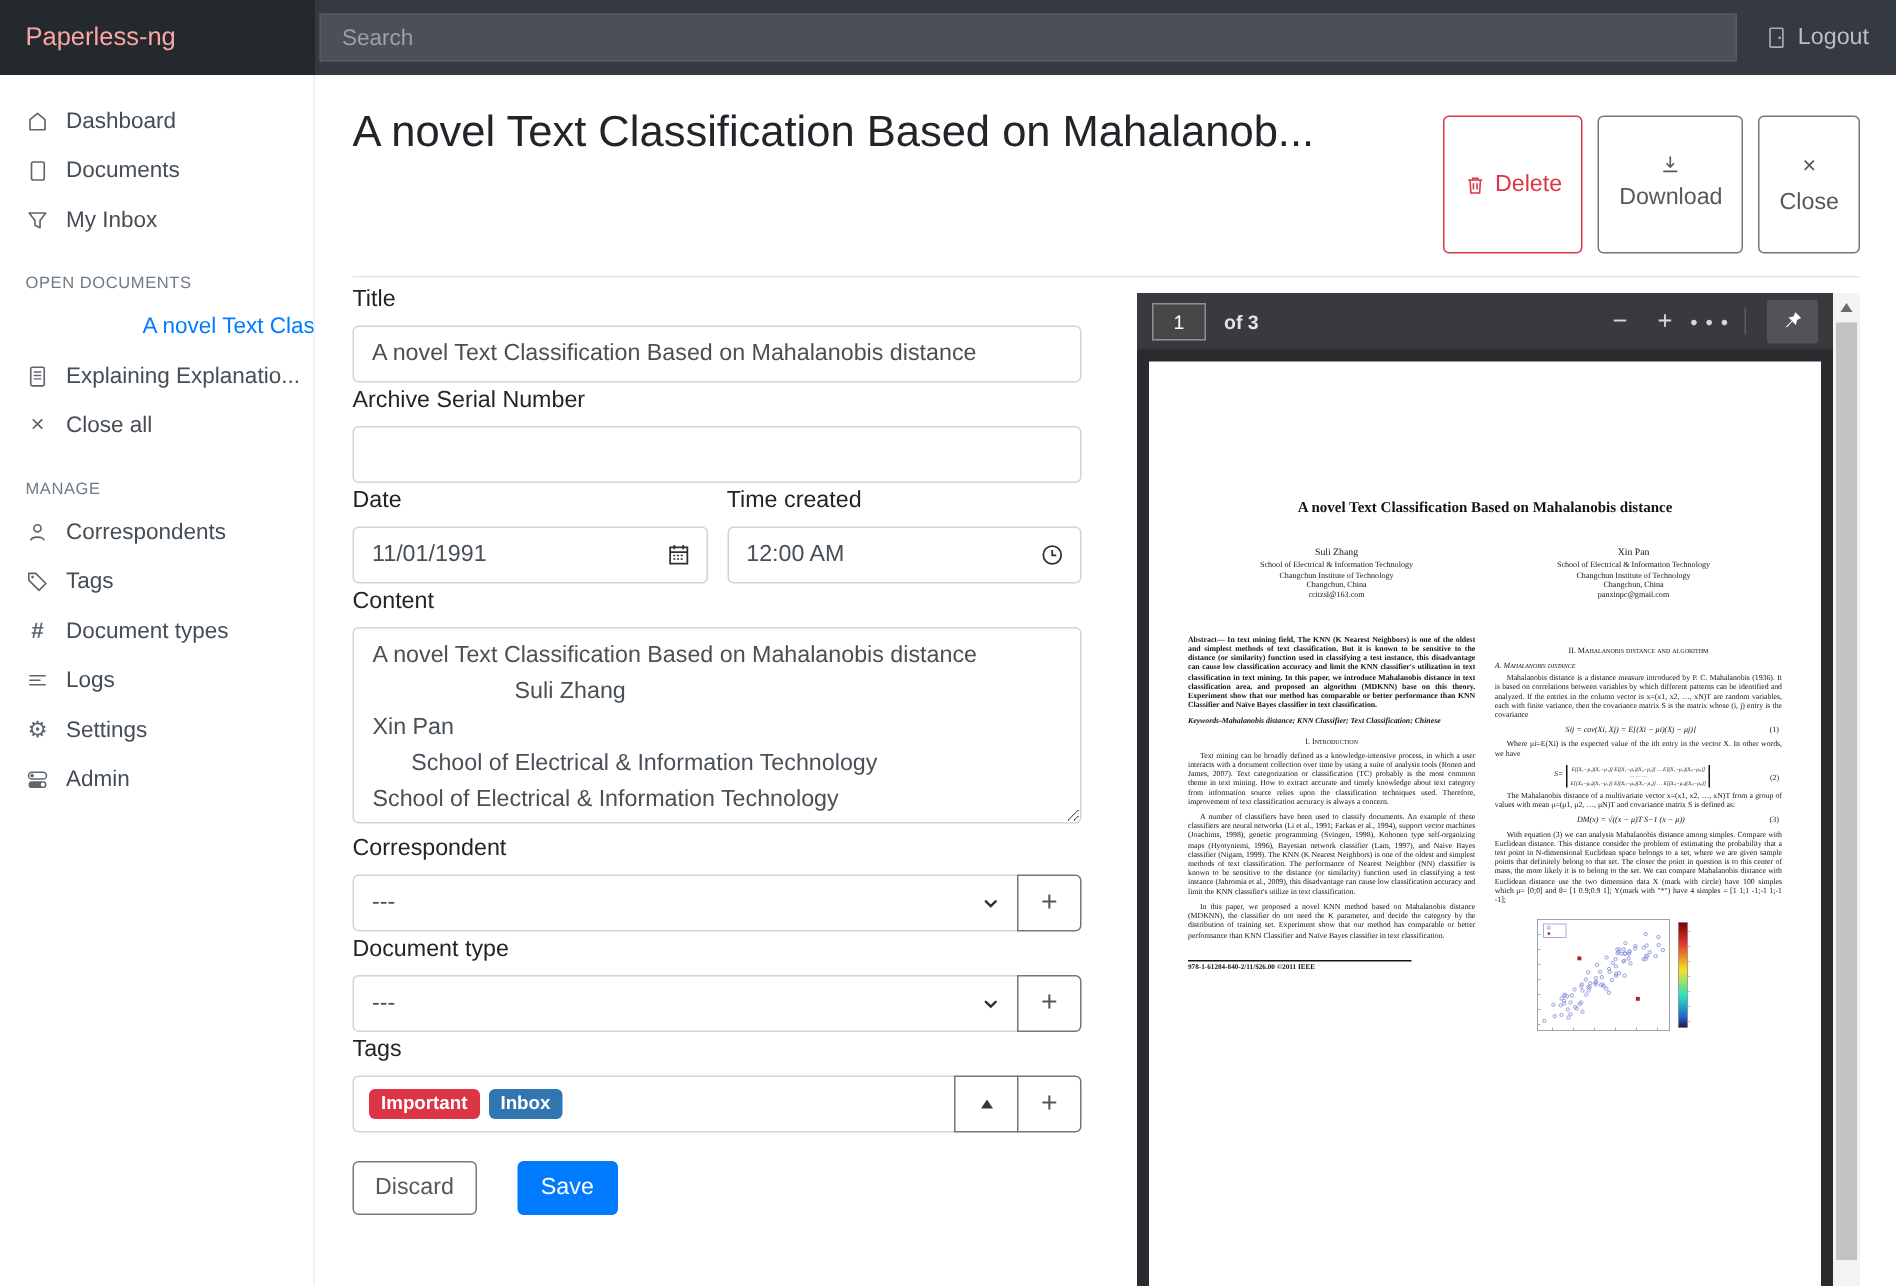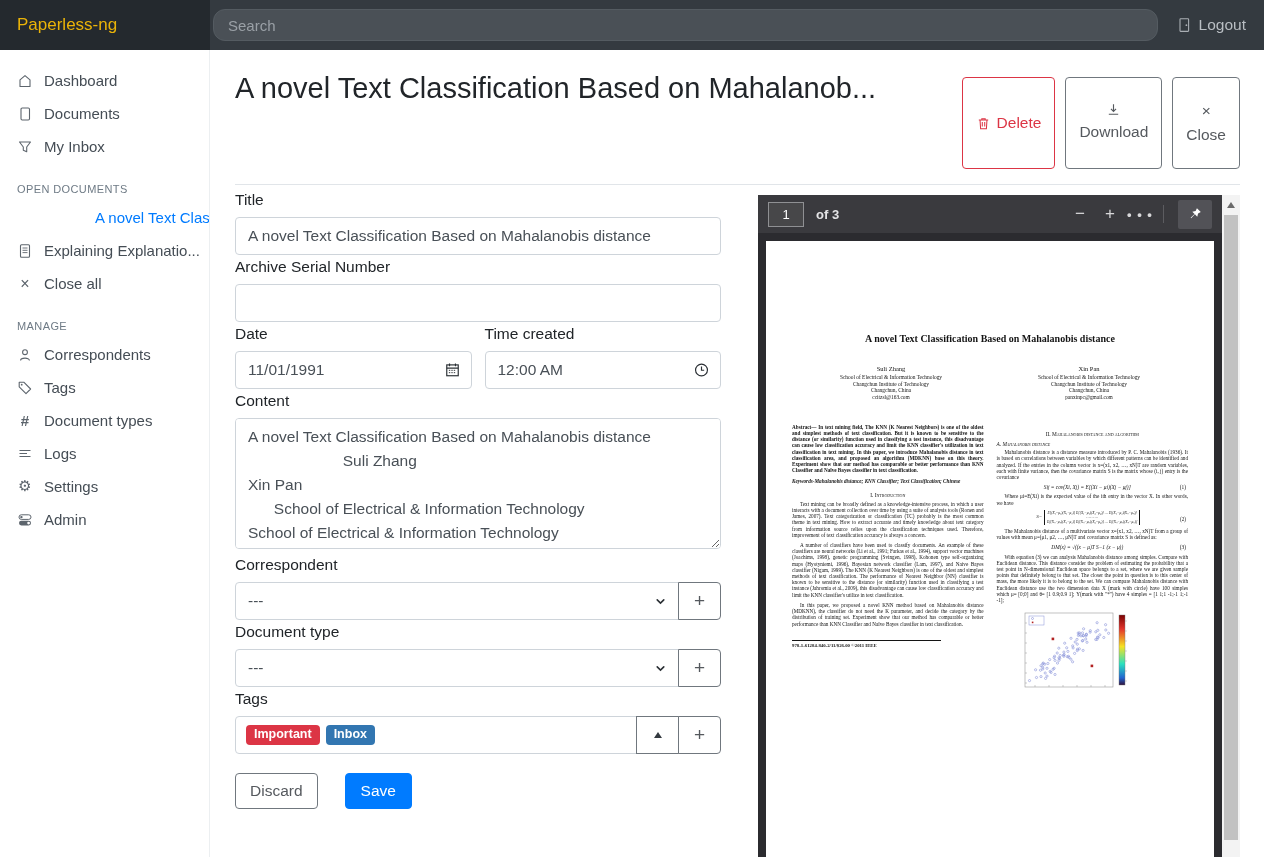--- a/index.html
+++ b/index.html
@@ -1,24 +1,24 @@
 <!DOCTYPE html>
 <html><head>
 <meta charset="utf-8">
 <style>
   * { box-sizing: border-box; margin: 0; padding: 0; }
   html,body { width:1264px; height:857px; overflow:hidden; }
   body { font-family:"Liberation Sans", sans-serif; background:#fff; color:#212529; }
 
   
   .navbar { height:50px; background:#343a40; display:flex; align-items:center; }
-  .brand { width:210px; height:50px; background:#24292e; color:#eab308; font-size:17px;
+  .brand { width:210px; height:50px; background:#24292e; color:#fca5a5; font-size:17px;
            display:flex; align-items:center; padding-left:17px; flex-shrink:0; }
   .search-input { flex:1; height:32px; margin:0 18px 0 3px; background:#4a5056; border:1px solid #545b61;
-           border-radius:12px; color:#e8eaec; font-size:15px; padding:12px 14px; outline:none; }
+           border-radius:0; color:#e8eaec; font-size:15px; padding:12px 14px; outline:none; }
   .search-input::placeholder { color:#9aa0a6; }
   .logout { display:flex; align-items:center; gap:7px; color:#b9bec3; font-size:15.5px;
             margin-right:18px; cursor:pointer; white-space:nowrap; }
 
   
   .app { display:flex; height:807px; }
   .sidebar { width:210px; background:#fff; border-right:1px solid #eceff1; padding-top:14px; flex-shrink:0; overflow:hidden; }
   .main { flex:1; padding:22px 24px 0 25px; overflow:hidden; }
 
   

